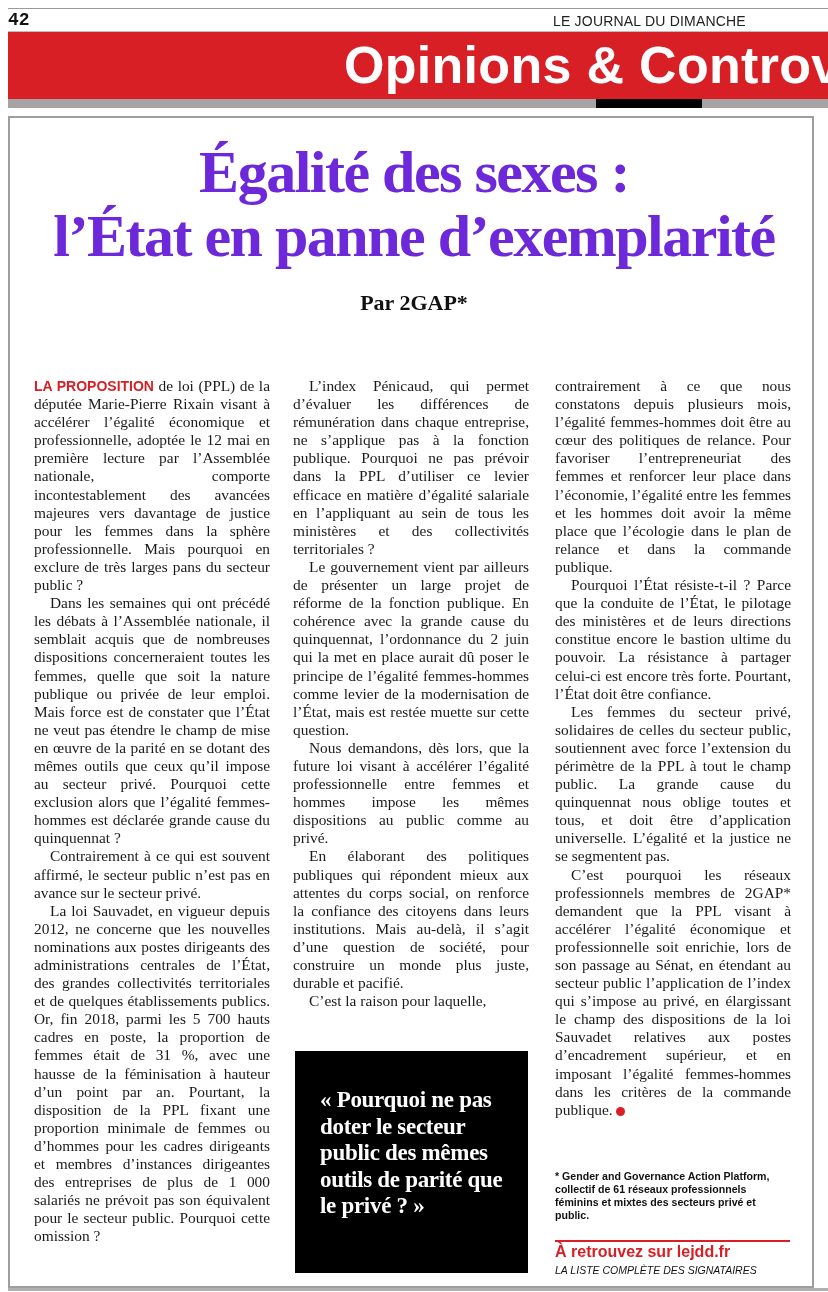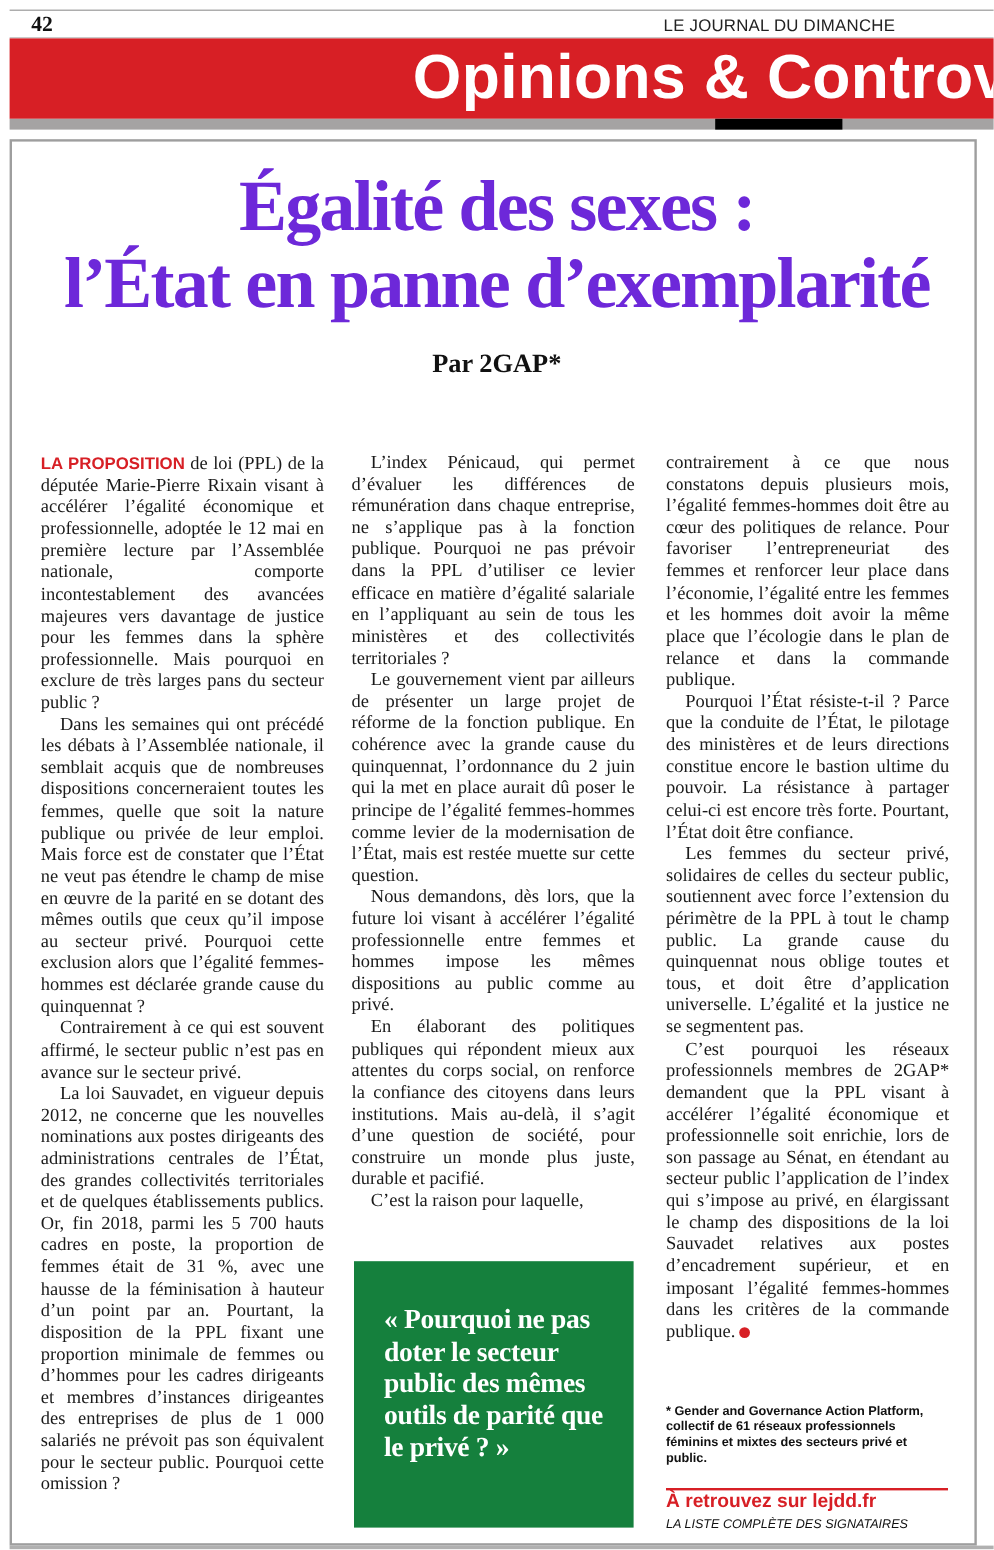--- a/index.html
+++ b/index.html
@@ -1,36 +1,36 @@
 <!DOCTYPE html>
 <html><head>
 <meta charset="utf-8">
 <style>
   html, body { margin:0; padding:0; background:#ffffff; }
   body { width:828px; height:1292px; position:relative; overflow:hidden; font-family:"Liberation Serif", serif; color:#1a1a1a; }
   .topline { position:absolute; left:8px; right:0; top:8px; height:1px; background:#9a9a9a; }
-  .page-num { position:absolute; left:26px; top:10px; font-family:Liberation Serif, serif; font-weight:bold; font-size:18px; color:#111; }
+  .page-num { position:absolute; left:8px; top:10px; font-family:Liberation Mono, monospace; font-weight:bold; font-size:18px; color:#111; }
   .journal { position:absolute; left:553px; top:13px; font-family:"Liberation Sans", sans-serif; font-size:14px; letter-spacing:0.2px; color:#222; }
   .subline { position:absolute; left:8px; right:0; top:31px; height:1px; background:#bdbdbd; }
   .banner { position:absolute; left:8px; right:0; top:32px; height:67px; background:#d71f25; overflow:hidden; }
   .banner-title { position:absolute; left:336px; top:3px; white-space:nowrap; font-family:Liberation Sans, sans-serif; font-weight:bold; font-size:52px; color:#ffffff; letter-spacing:0.3px; }
   .greybar { position:absolute; left:8px; right:0; top:99px; height:9px; background:#a5a3a3; }
   .blackbar { position:absolute; left:596px; top:99px; width:106px; height:9px; background:#000; }
   .frame { position:absolute; left:8px; top:116px; width:806px; height:1172px; border:2px solid #9e9e9e; box-sizing:border-box; }
   .headline { position:absolute; left:0; width:828px; top:140px; text-align:center; font-family:"Liberation Serif", serif; font-weight:bold; font-size:60px; line-height:64px; letter-spacing:-1.5px; color:#6d28d9; }
   .byline { position:absolute; left:0; width:828px; top:290px; text-align:center; font-weight:bold; font-size:22px; color:#111; }
   .col { position:absolute; top:377px; font-size:15.4px; line-height:18.1px; text-align:justify; color:#1a1a1a; }
   .col p { margin:0; text-indent:0; }
   .col p.ind { text-indent:16px; }
   .c1 { left:34px; width:236px; }
   .c2 { left:293px; width:236px; }
   .c3 { left:555px; width:236px; }
   .lead { font-family:"Liberation Sans", sans-serif; font-weight:bold; color:#d71f25; font-size:14px; }
   .end-dot { display:inline-block; width:9px; height:9px; border-radius:50%; background:#d71f25; vertical-align:middle; margin-left:3px; }
-  .quote-box { position:absolute; left:295px; top:1051px; width:233px; height:222px; background:#15803d; }
+  .quote-box { position:absolute; left:295px; top:1051px; width:233px; height:222px; background:#000000; }
   .quote-text { position:absolute; left:25px; top:36px; width:200px; font-family:"Liberation Serif", serif; font-weight:bold; font-size:23px; line-height:26.5px; color:#ffffff; letter-spacing:-0.3px; }
   .footnote { position:absolute; left:555px; top:1170px; width:236px; font-family:"Liberation Sans", sans-serif; font-weight:bold; font-size:10.6px; line-height:13px; color:#111; }
   .redrule { position:absolute; left:555px; top:1240px; width:235px; height:2px; background:#d71f25; }
   .cta { position:absolute; left:555px; top:1243px; font-family:"Liberation Sans", sans-serif; font-weight:bold; font-size:16px; color:#d71f25; }
   .cta-sub { position:absolute; left:555px; top:1264px; font-family:"Liberation Sans", sans-serif; font-size:10.5px; color:#111;font-style:italic; }
   .bottomline { position:absolute; left:8px; right:0; top:1288px; height:3px; background:#b0b0b0; }
 </style>
 </head>
 <body>
 

